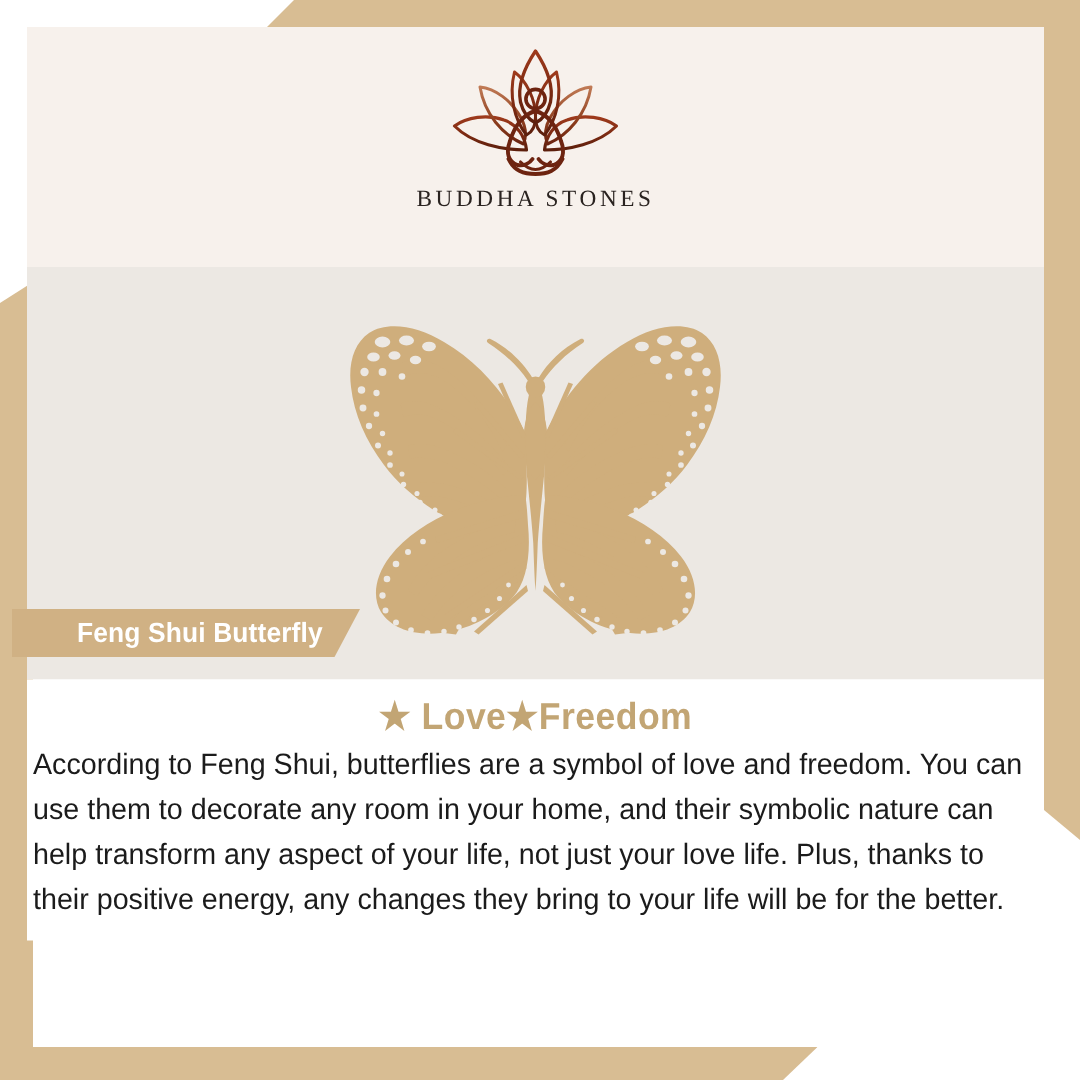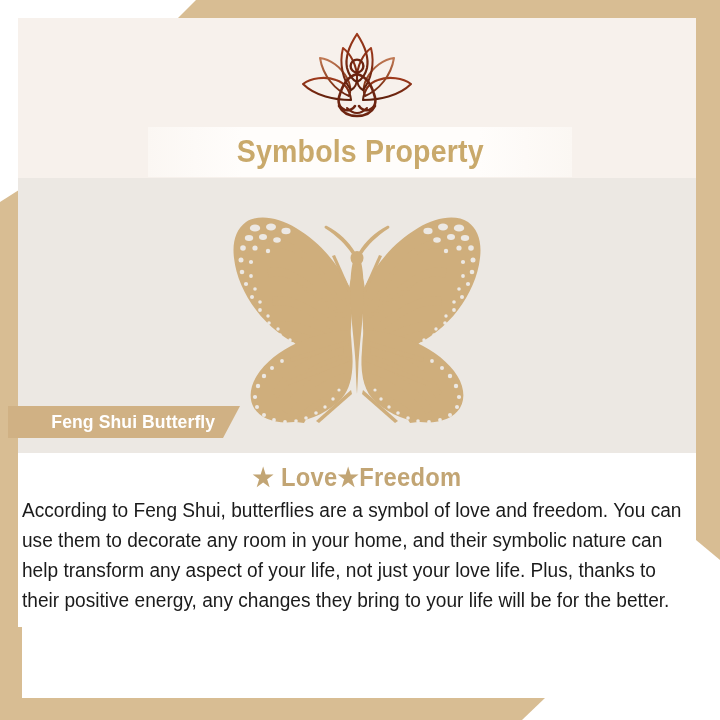--- a/index.html
+++ b/index.html
@@ -223,23 +223,20 @@
           <path d="M76 48 C84 50 90 58 93 68 C96 76 94 82 88 84 C84 85 80 83 78 80" stroke="#6d2410" stroke-width="2.6"></path>
 
           <path d="M58 80 C62 88 68 90 76 90 C84 90 90 88 94 80" stroke="#6d2410" stroke-width="2.6"></path>
           <path d="M66 82 C70 86 74 87 76 87 C78 87 82 86 86 82" stroke="#6d2410" stroke-width="2.1"></path>
         </g>
       </svg>
       <span class="logo-word">BUDDHA STONES</span>
     </div>
   </div>
 
-  <div class="title-banner">
-    <span class="title-text">Symbols Property</span>
-  </div>
 
   <div class="symbol-panel">
     <div class="butterfly-holder">
       <svg width="330" height="250" viewBox="0 0 330 250">
         <g fill="#cfae7c">
 
           <path d="M165 63 C169 68 171 78 171.5 92 C172 108 171.5 122 170 134
                    C168.8 146 167.5 158 166.5 172 C166 186 165.6 196 165 204
                    C164.4 196 164 186 163.5 172 C162.5 158 161.2 146 160 134
                    C158.5 122 158 108 158.5 92 C159 78 161 68 165 63 Z"></path>

